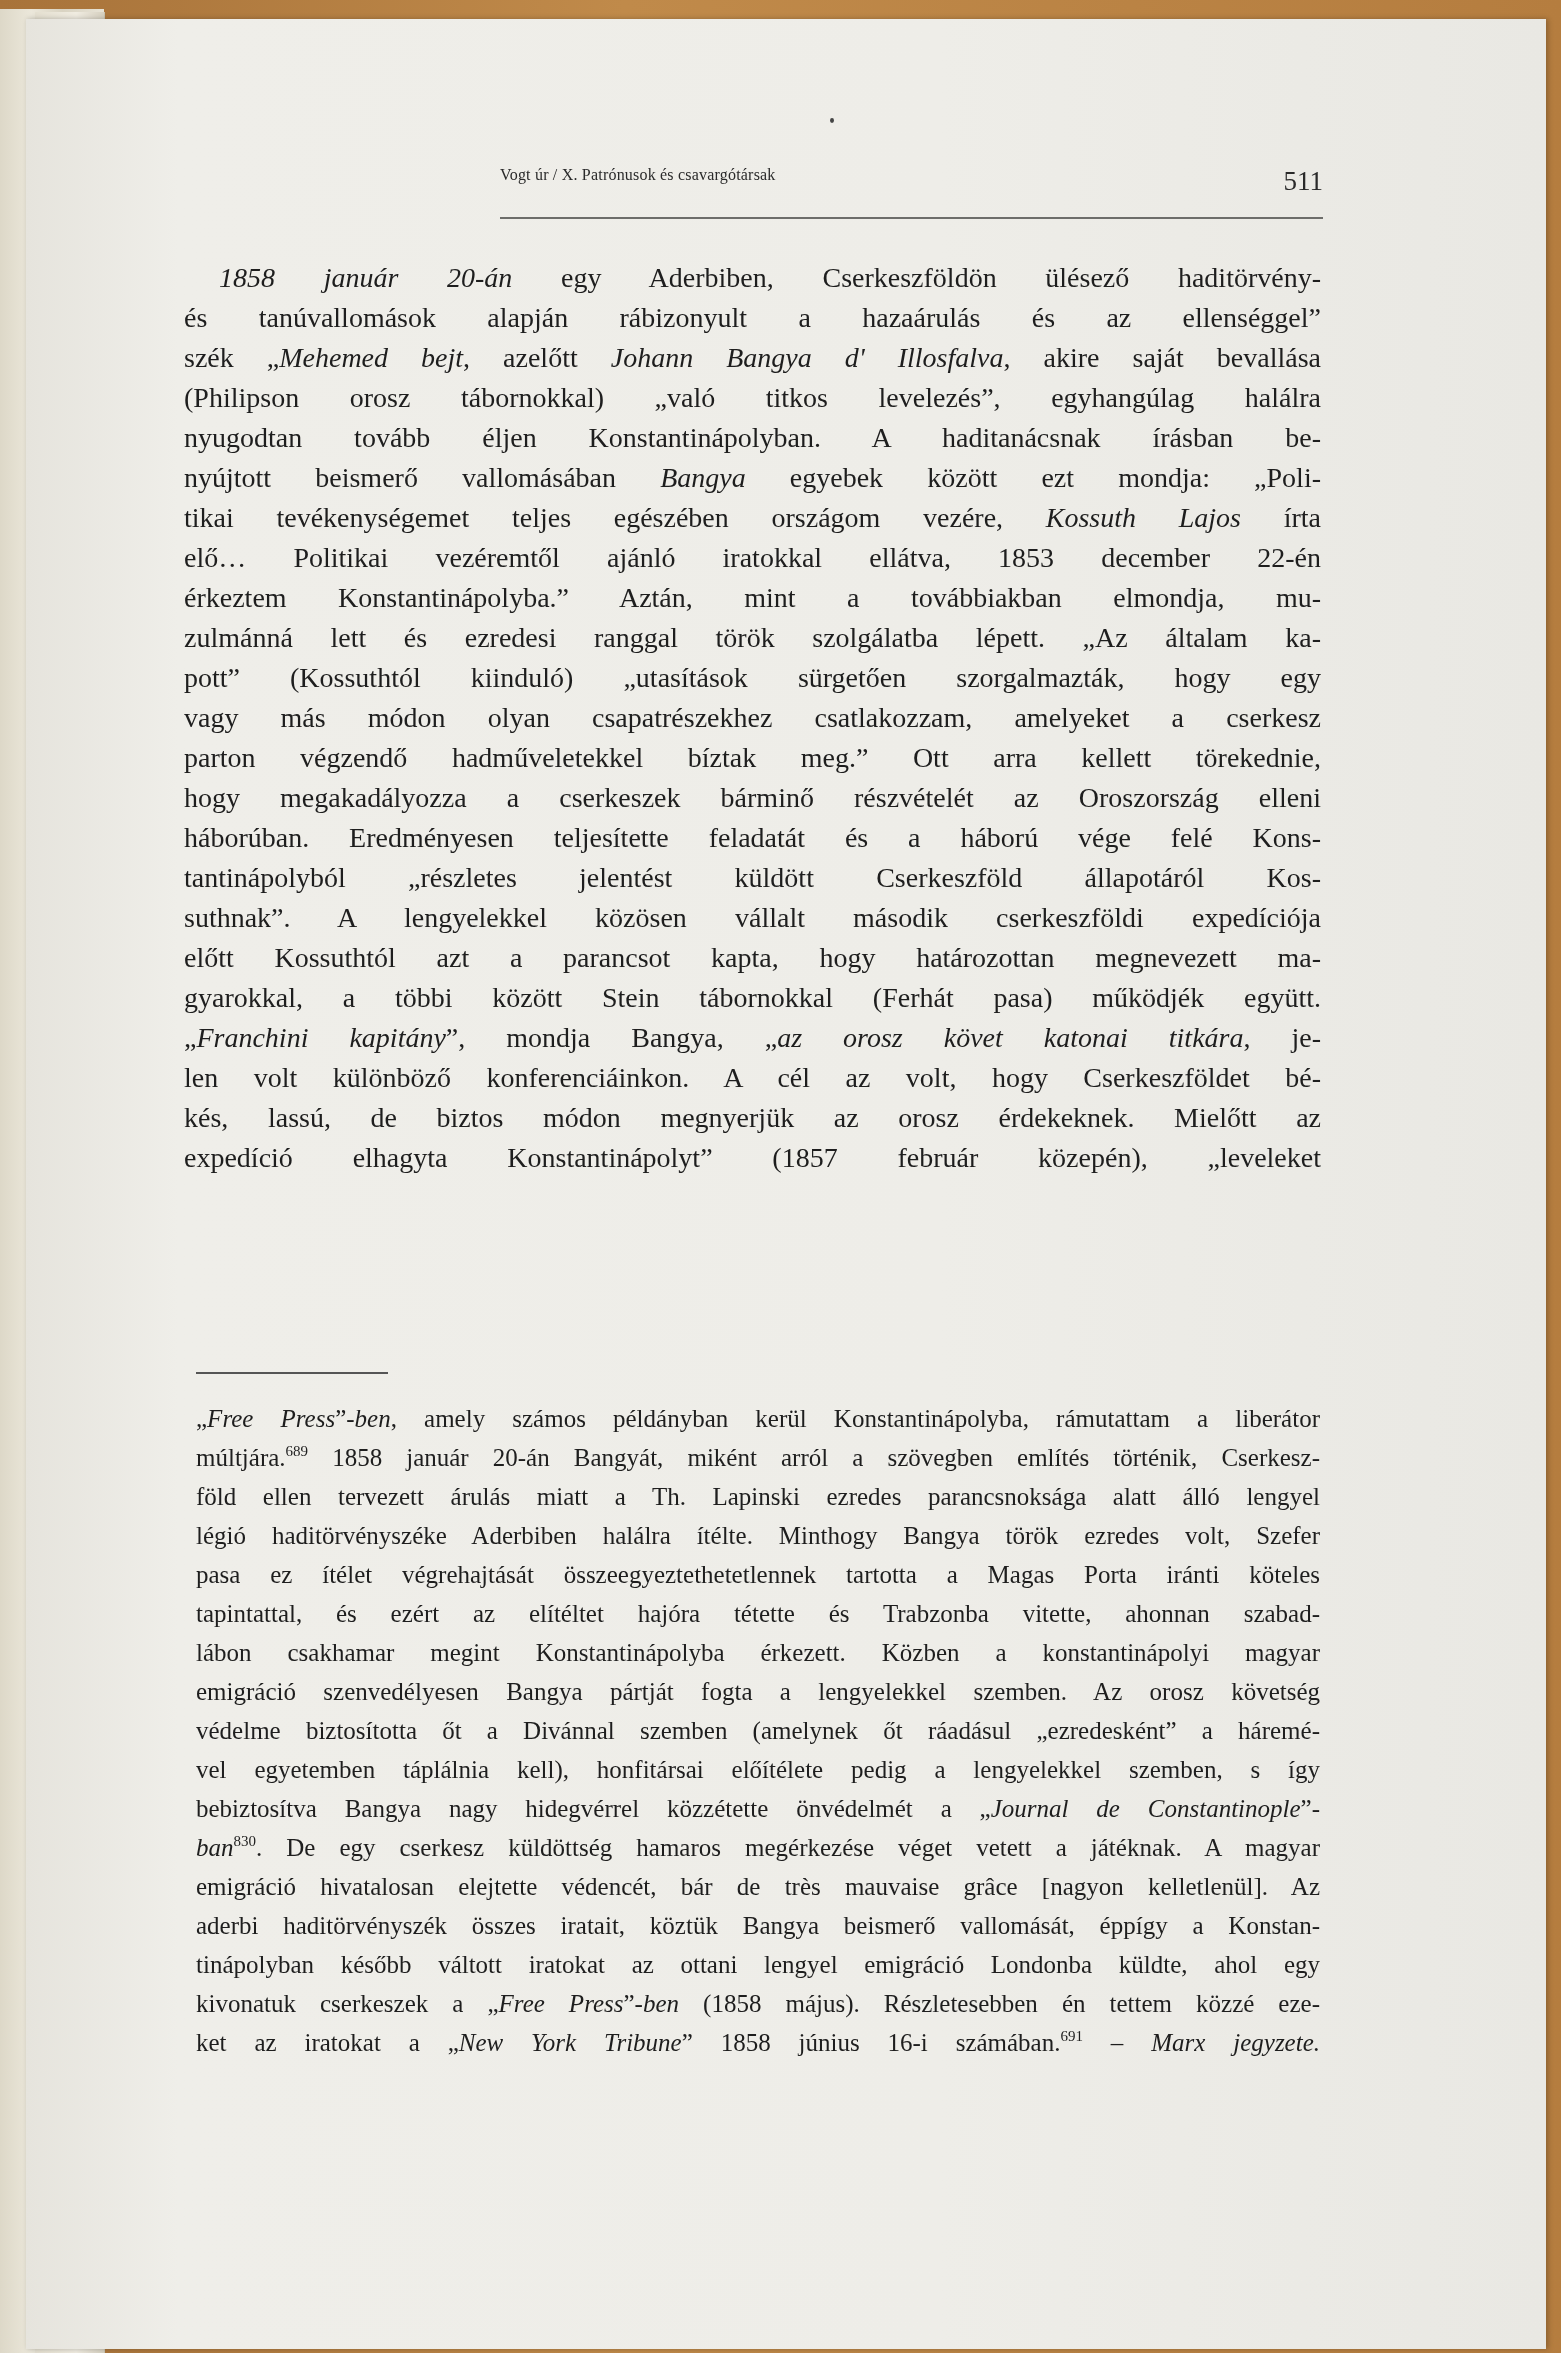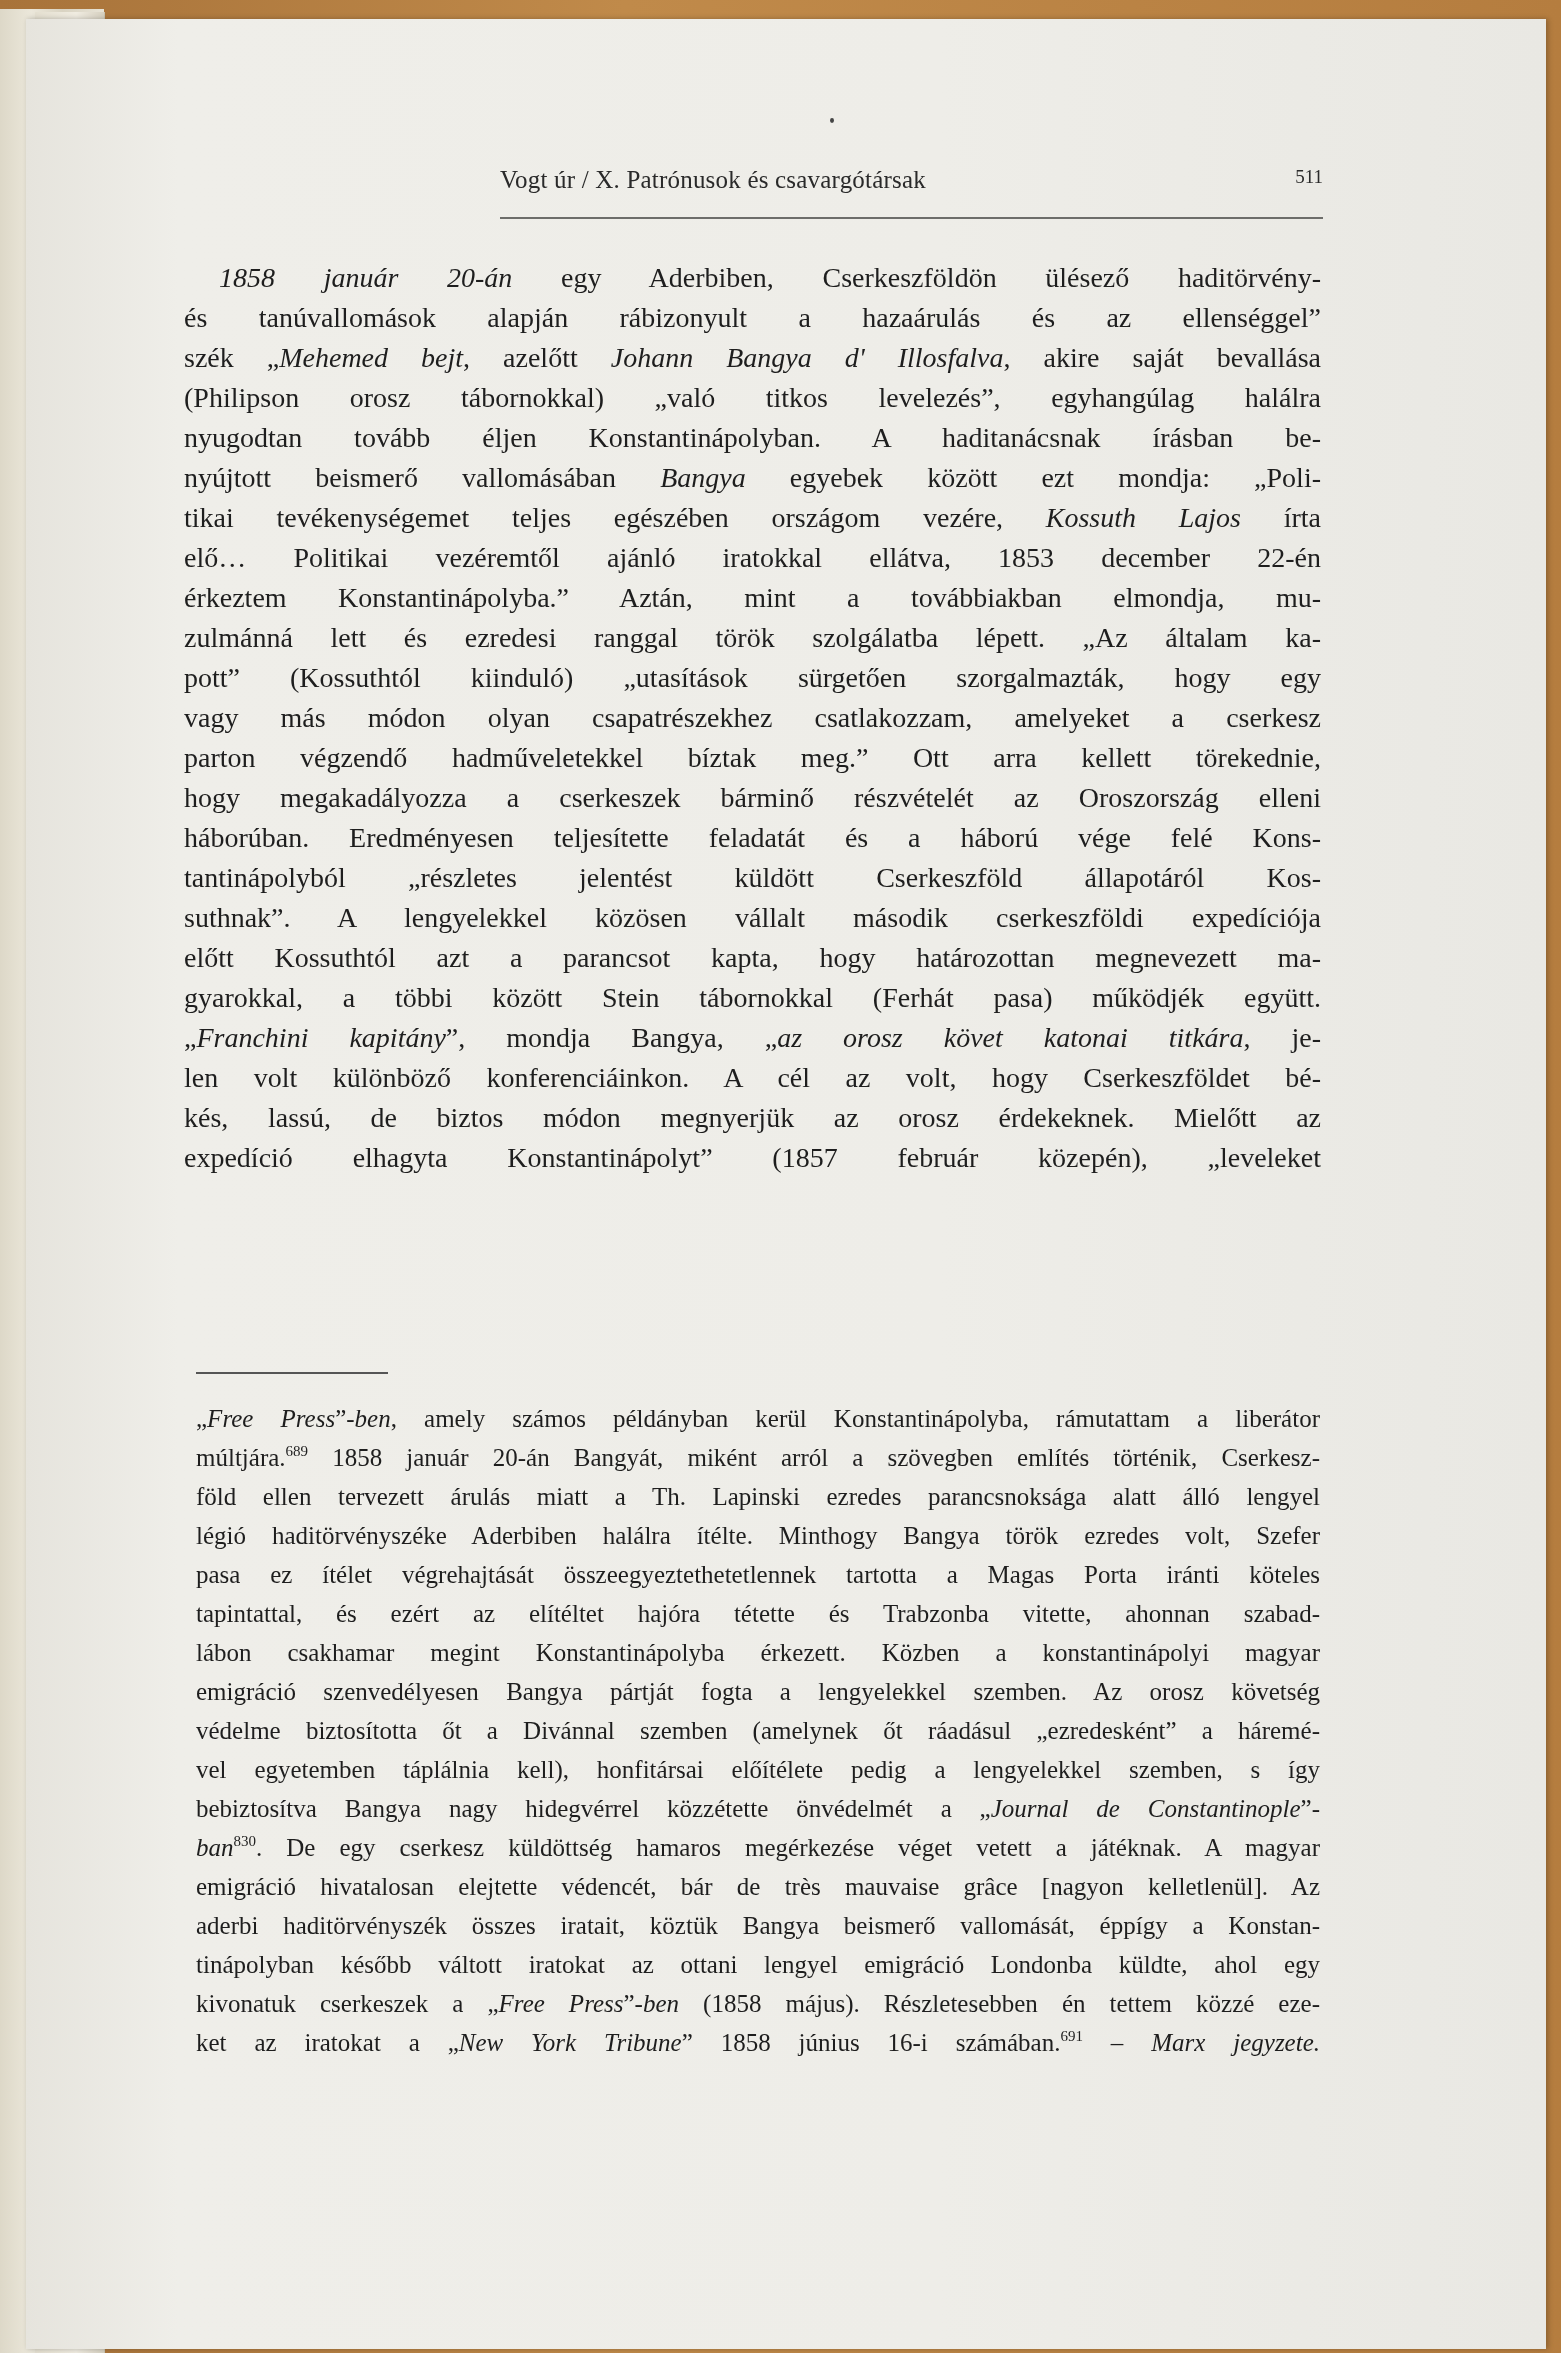--- a/index.html
+++ b/index.html
@@ -22,24 +22,24 @@
     position: absolute; left: 26px; top: 19px; width: 1520px; height: 2330px;
     background: #ecebe6;
     background: linear-gradient(90deg, #e6e4dd 0%, #efeee9 10%, #eeede8 60%, #e9e8e3 100%);
     box-shadow: 1.7px 0 5.2px rgba(0,0,0,0.25);
   }
   .header {
     position: absolute; left: 500px; top: 166px; width: 823px; height: 43px;
     color: #2a2a2a;
   }
   .header .running-title {
-    position: absolute; left: 0; top: 0; font-size: 25px; letter-spacing: 0.2px;
+    position: absolute; left: 0; top: 0; font-size: 16px; letter-spacing: 0.2px;
   }
   .header .page-number {
-    position: absolute; right: 0; top: 0; font-size: 19px;
+    position: absolute; right: 0; top: 0; font-size: 27px;
   }
   .header-rule {
     position: absolute; left: 500px; top: 217px; width: 823px; height: 1.7px; background: #6d6d6a;
   }
   .main-text {
     position: absolute; left: 184px; top: 258px; width: 1137px;
     font-size: 28px; line-height: 40px; color: #1e1e1e;
   }
   .line {
     display: block; text-align: justify; text-align-last: justify; white-space: nowrap;

